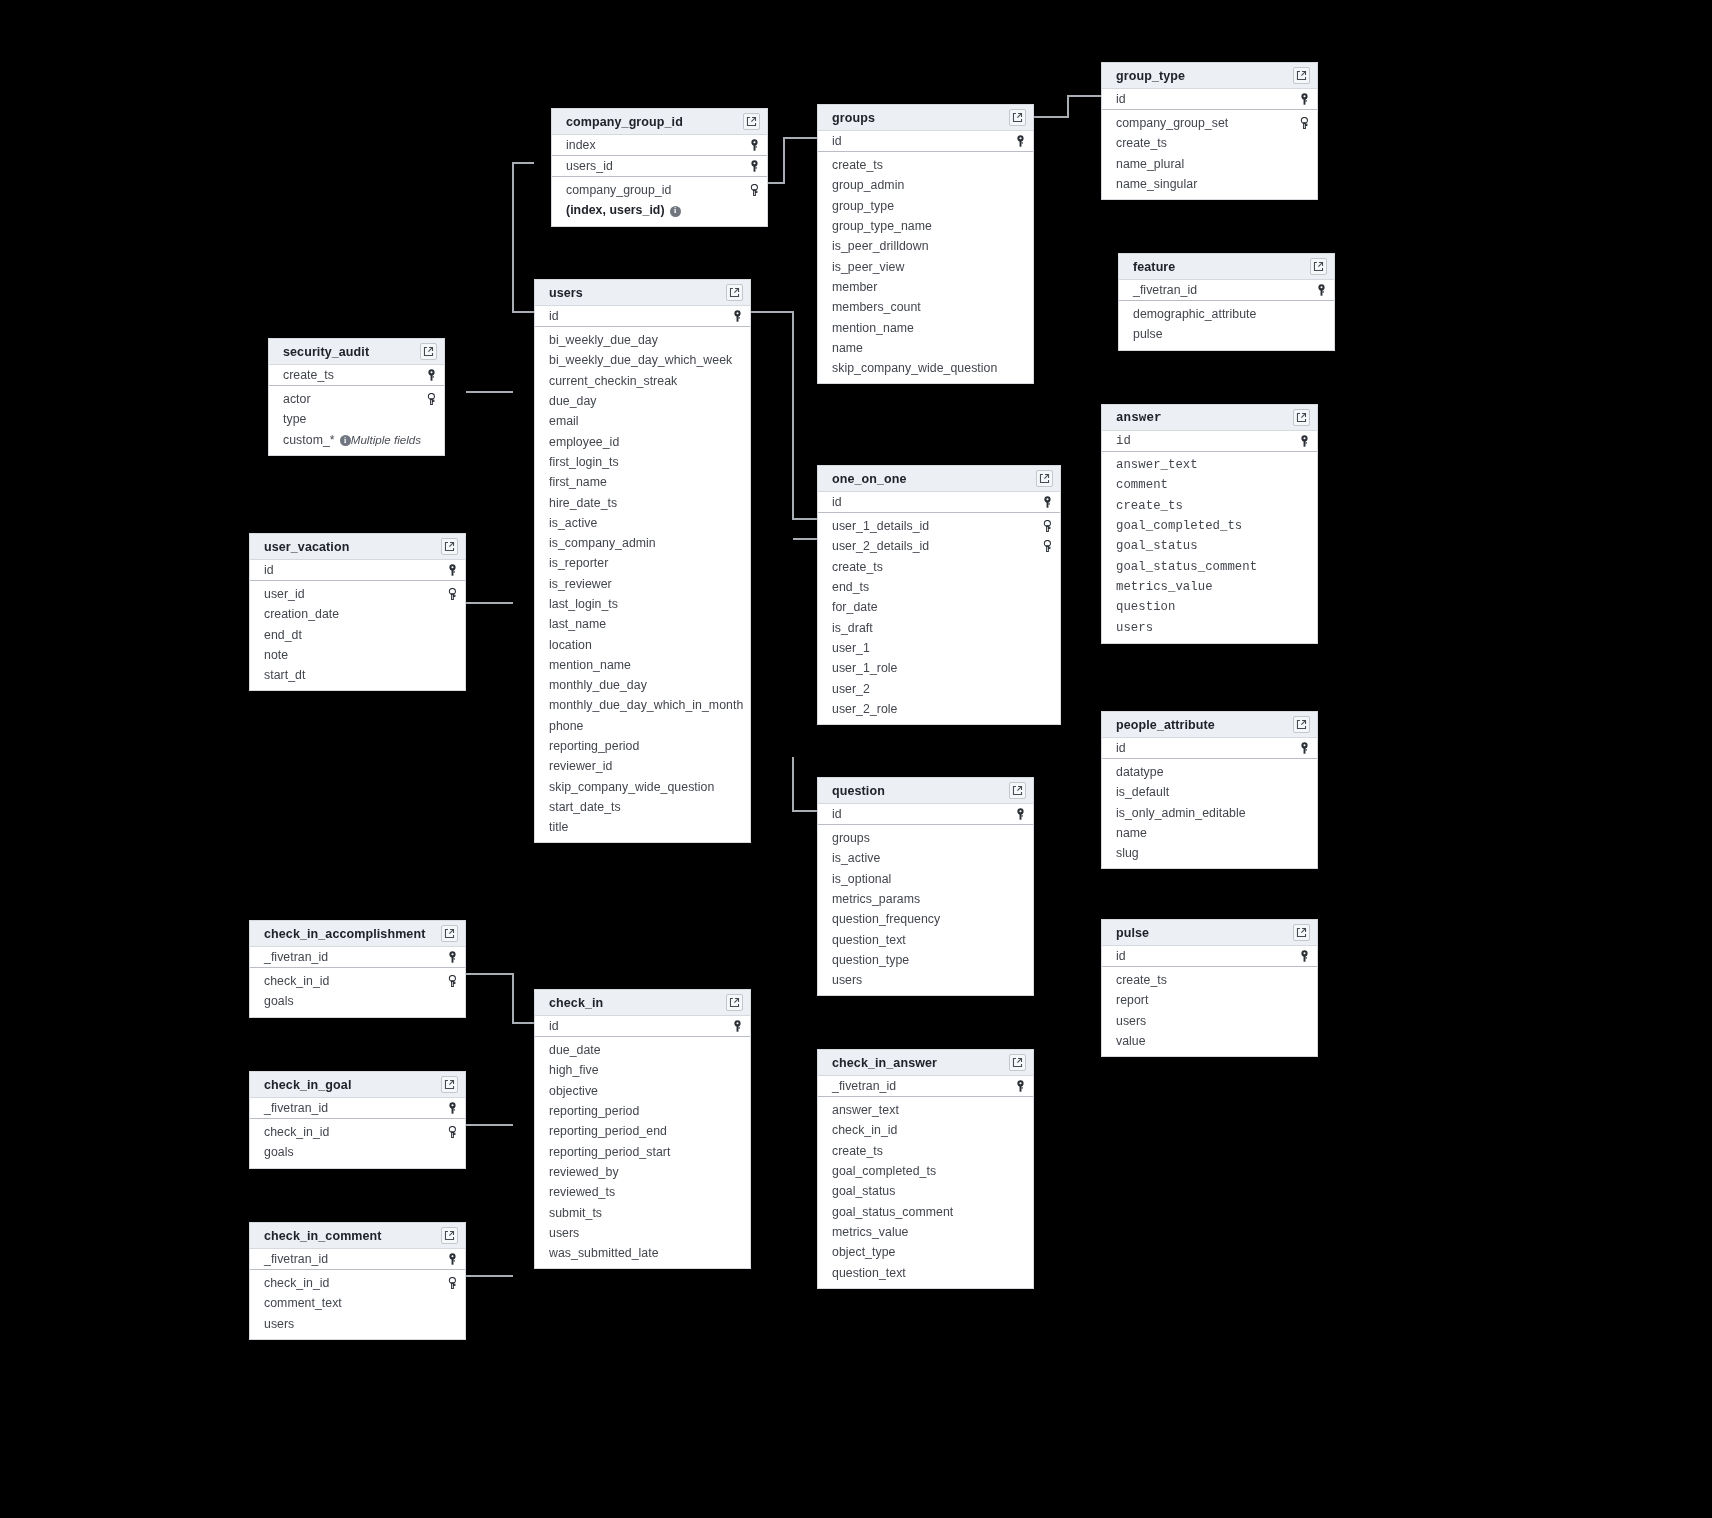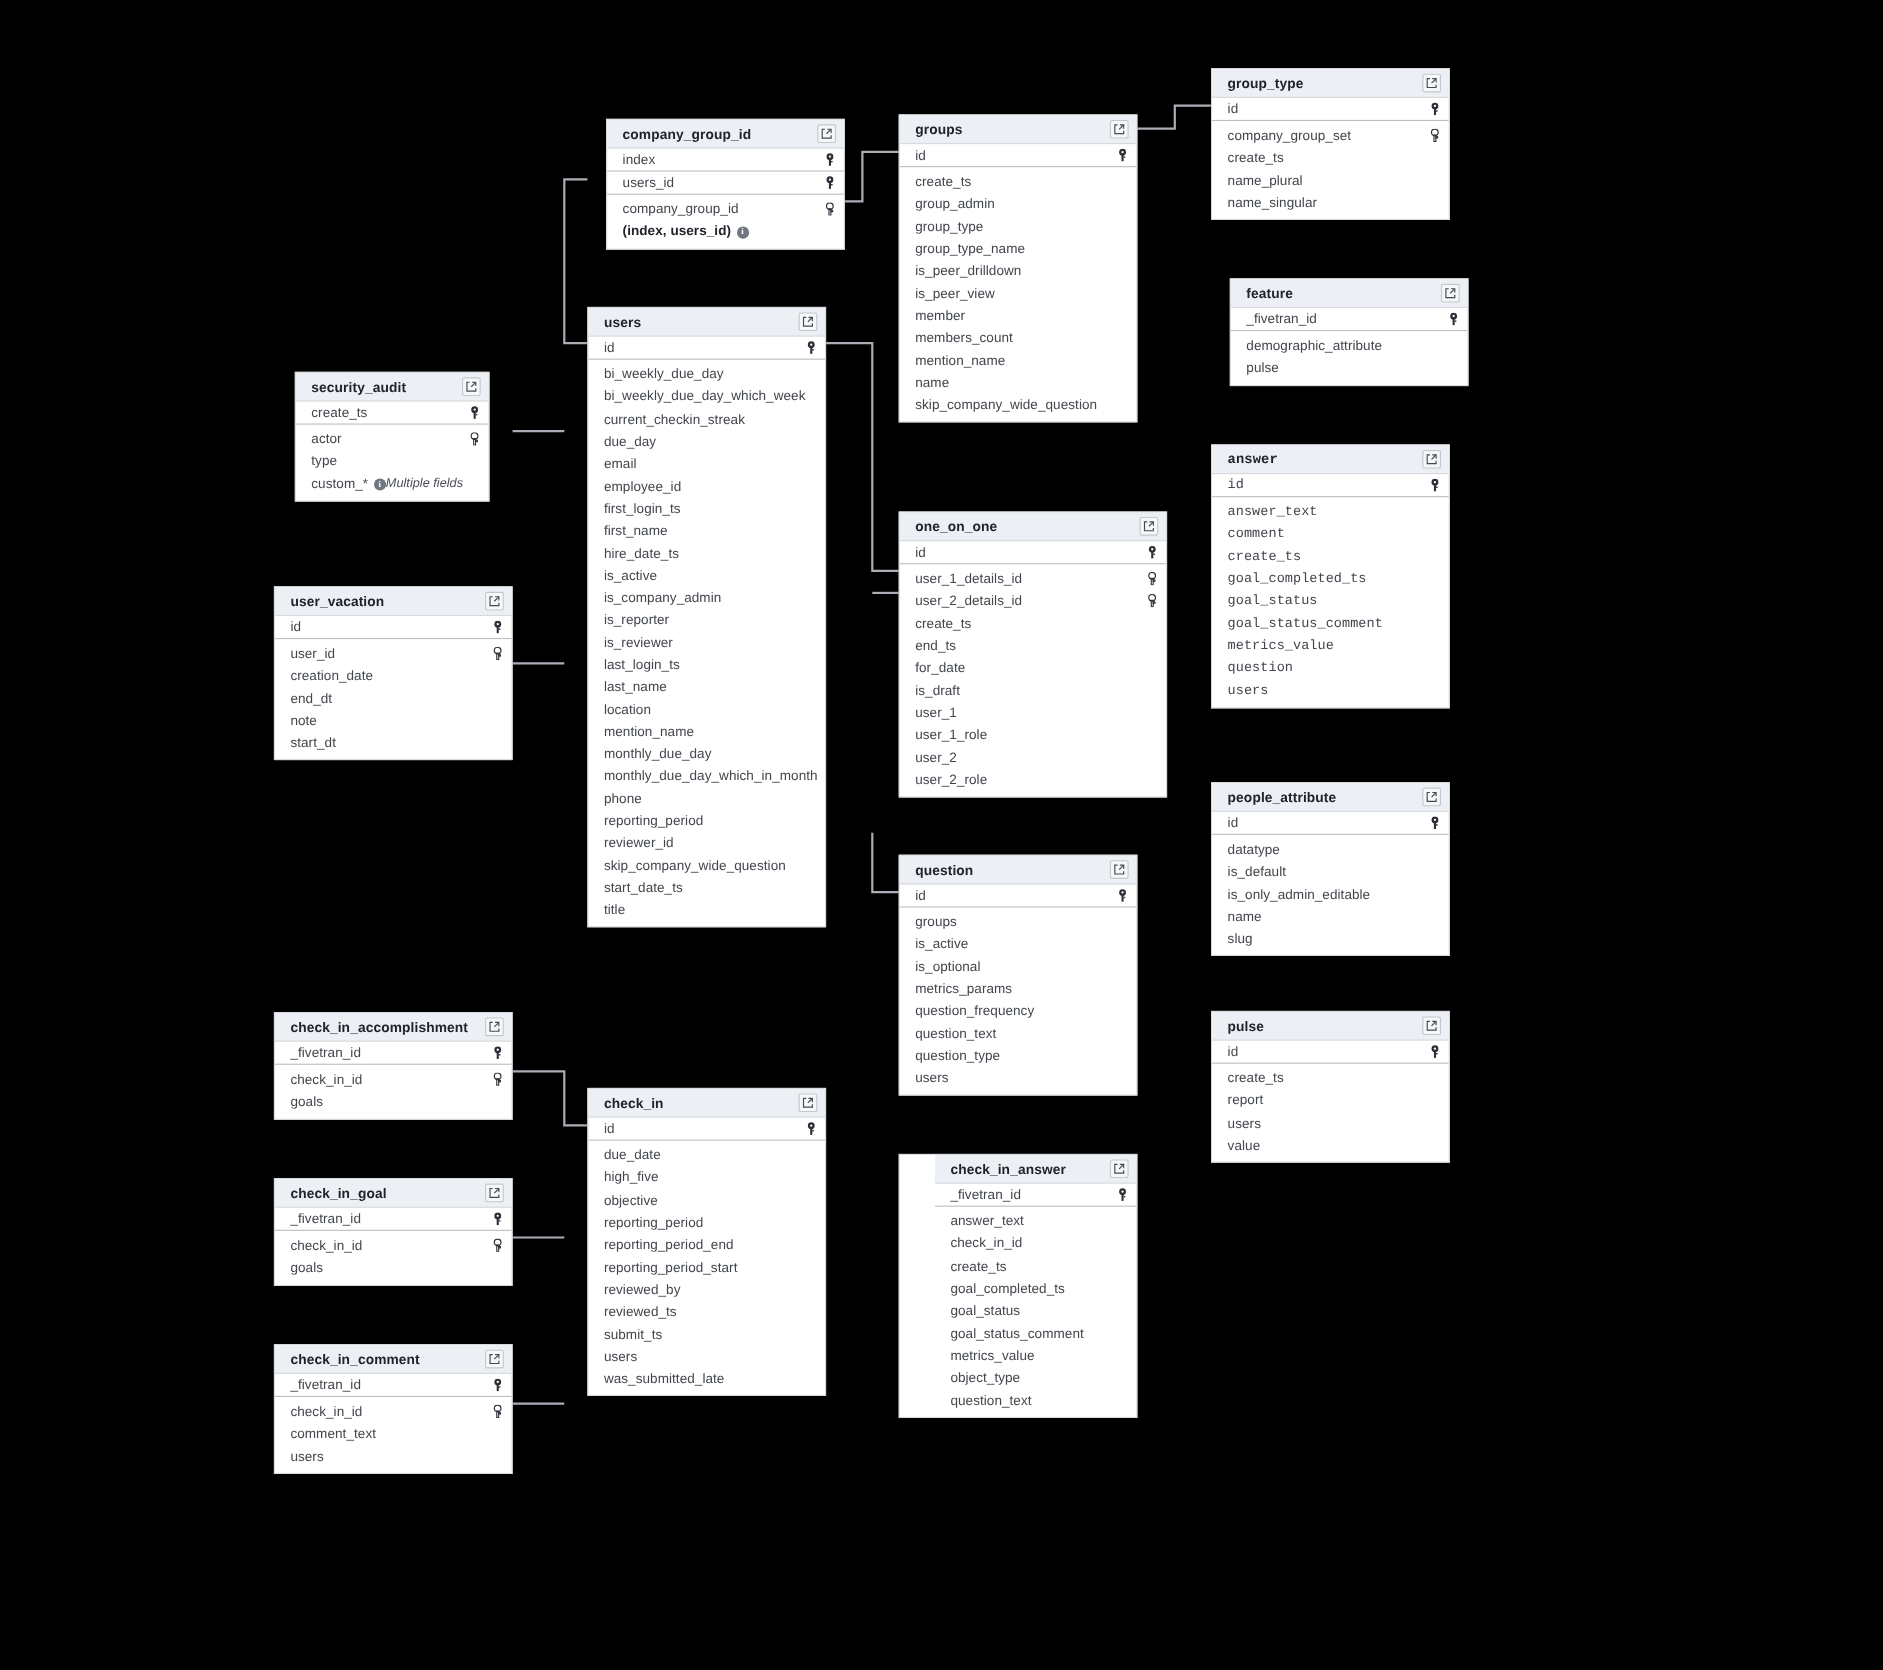--- a/index.html
+++ b/index.html
@@ -749,21 +749,21 @@
         <div class="row">
           <span class="row-name"><span>question_type</span></span>
           <span class="row-icon"></span>
         </div>
         <div class="row">
           <span class="row-name"><span>users</span></span>
           <span class="row-icon"></span>
         </div>
         <div class="pad-bottom"></div>
       </div>
-      <div class="table" style="left:817px; top:1049px; width:217px;padding-left:32px;">
+      <div class="table" style="left:817px; top:1049px; width:217px;">
         <div class="table-header">
           <span class="table-title">check_in_answer</span>
           <span class="expand-btn">
             <svg width="11" height="11" viewBox="0 0 12 12">
               <path d="M4.3 1.6 H1.6 V10.4 H10.4 V7.6" fill="none" stroke="#454a52" stroke-width="1.15"></path>
               <path d="M6.6 1.6 H10.4 V5.4" fill="none" stroke="#454a52" stroke-width="1.15"></path>
               <path d="M10.2 1.8 L5.9 6.1" fill="none" stroke="#454a52" stroke-width="1.15"></path>
             </svg>
           </span>
         </div>

